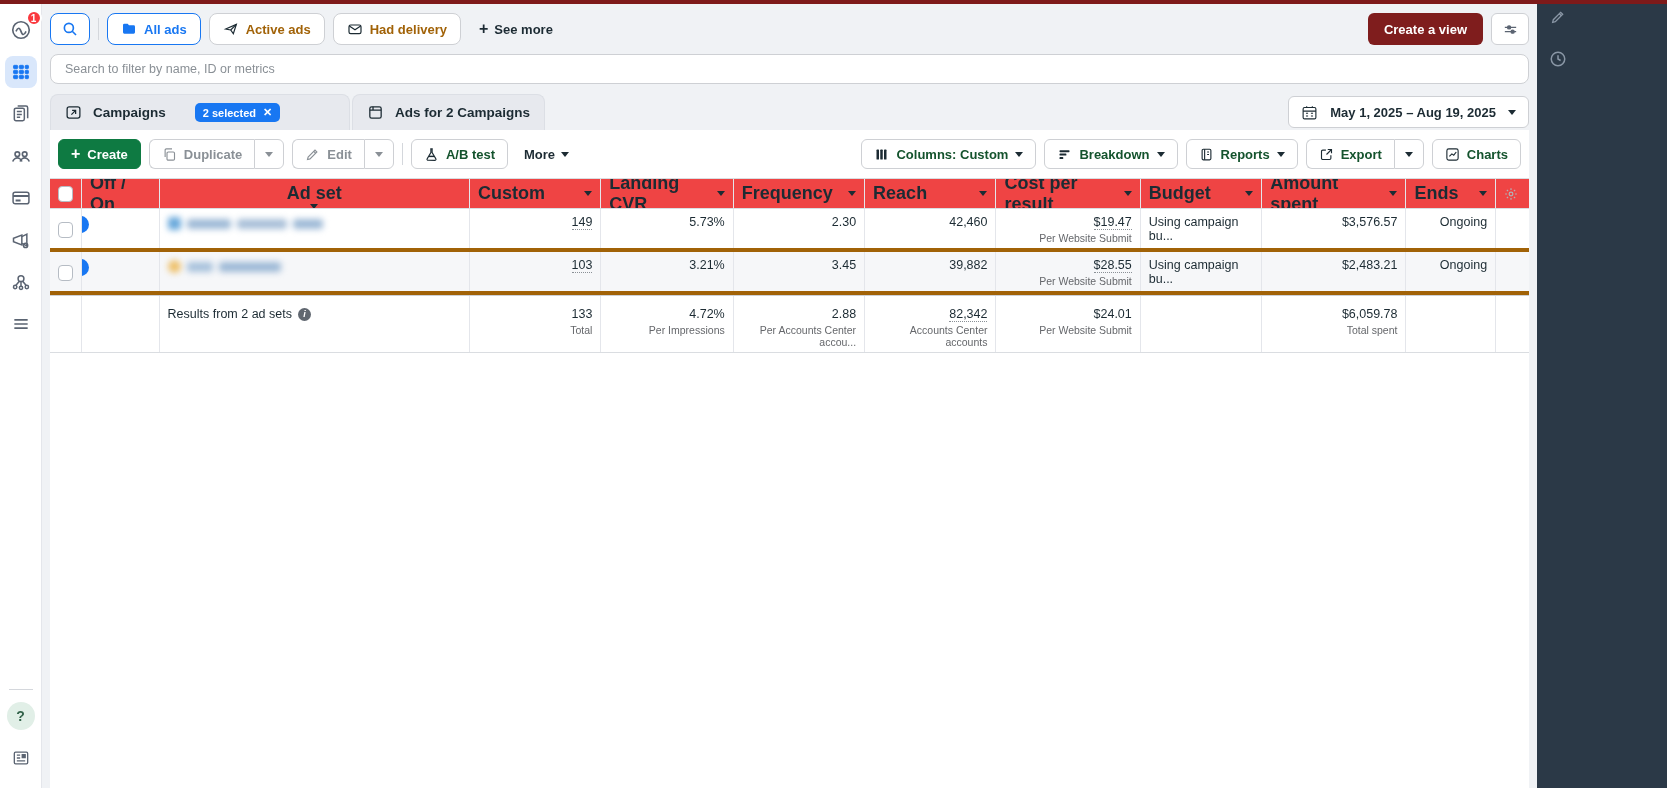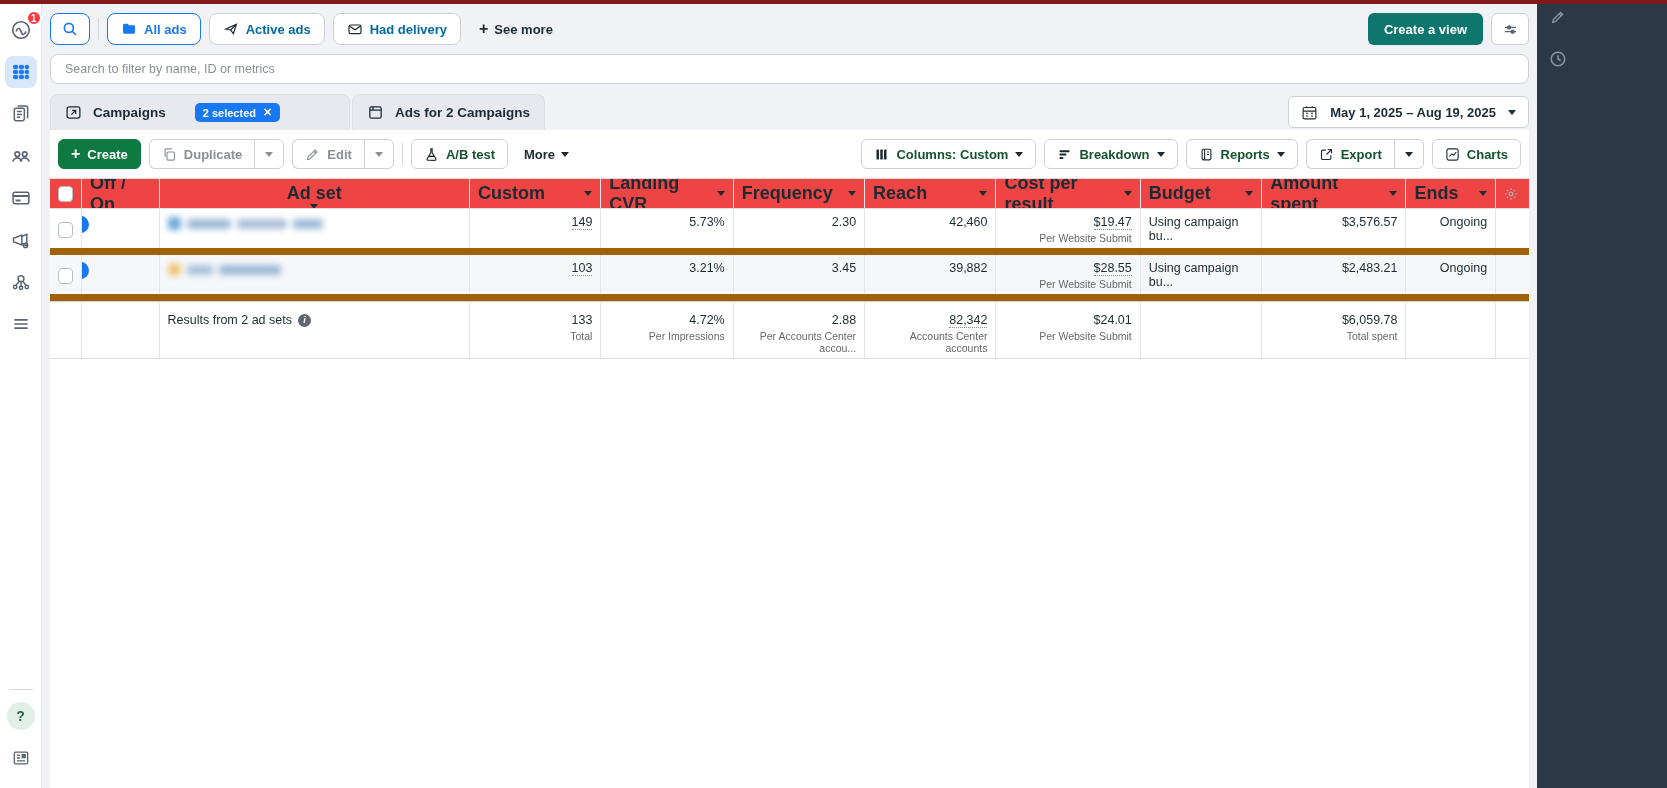--- a/index.html
+++ b/index.html
@@ -18,25 +18,25 @@
   .rail-bottom { margin-top:auto; display:flex; flex-direction:column; align-items:center; gap:12px; padding-bottom:14px; width:100%; }
   .rail-divider { width:24px; height:1px; background:#d4d7dc; }
   .help-circle { width:28px; height:28px; border-radius:50%; background:#e1efe7; color:#33634a; font-size:14px; font-weight:bold; display:flex; align-items:center; justify-content:center; cursor:pointer; }
 
   
   .main { flex:1; min-width:0; display:flex; flex-direction:column; background:#f0f2f5; padding:12px 8px 0 8px; }
 
   .filter-row { display:flex; align-items:center; gap:8px; height:34px; flex-shrink:0; }
   .icon-btn { height:32px; width:40px; border:1.5px solid #1877f2; border-radius:8px; background:#fff; display:flex; align-items:center; justify-content:center; cursor:pointer; }
   .v-div { width:1px; height:22px; background:#d4d7dc; }
-  .pill { height:32px; display:flex; align-items:center; gap:7px; padding:0 13px; border:1px solid #ced0d4; border-radius:8px; background:#fff; font-size:13px; font-weight:bold; color:#0369a1; cursor:pointer; white-space:nowrap; }
+  .pill { height:32px; display:flex; align-items:center; gap:7px; padding:0 13px; border:1px solid #ced0d4; border-radius:8px; background:#fff; font-size:13px; font-weight:bold; color:#a16207; cursor:pointer; white-space:nowrap; }
   .pill.active { border:1.5px solid #1877f2; color:#1877f2; }
   .see-more { display:flex; align-items:center; gap:6px; font-size:13px; font-weight:bold; padding:0 10px; cursor:pointer; }
   .filter-spacer { flex:1; }
-  .btn-primary { height:32px; padding:0 16px; background:#0f766e; color:#fff; border:none; border-radius:6px; font-size:13px; font-weight:bold; font-family:inherit; cursor:pointer; }
+  .btn-primary { height:32px; padding:0 16px; background:#7f1d1d; color:#fff; border:none; border-radius:6px; font-size:13px; font-weight:bold; font-family:inherit; cursor:pointer; }
   .sliders-btn { height:32px; width:38px; border:1px solid #ced0d4; border-radius:6px; background:#fff; display:flex; align-items:center; justify-content:center; cursor:pointer; }
 
   .search-row { margin-top:8px; flex-shrink:0; }
   .search-input { width:100%; height:30px; border:1px solid #ced0d4; border-radius:8px; padding:0 14px; font-size:12.5px; font-family:inherit; color:#1c2b33; background:#fff; }
   .search-input::placeholder { color:#8a9096; }
 
   .tabs-row { margin-top:10px; display:flex; align-items:flex-end; flex-shrink:0; height:36px; }
   .tab { height:36px; display:flex; align-items:center; gap:11px; padding:0 14px; font-size:13.5px; font-weight:bold; border-radius:8px 8px 0 0; cursor:pointer; white-space:nowrap; }
   .tab.inactive { background:#e7e9ee; color:#1c2b33; margin-right:2px; border:1px solid #dcdfe5; border-bottom:none; }
   .tab.active { background:#fff; color:#1877f2; border:none; }
@@ -72,21 +72,21 @@
   .c-cost { width:145px; }
   .c-budget { width:122px; }
   .c-spent { width:145px; }
   .c-ends { width:90px; }
   .c-gear { width:33px; border-right:none; display:flex; align-items:center; justify-content:center; }
   .thead { height:30px; border-bottom:1px solid #dadde1; font-size:18px; font-weight:bold; align-items:center; background:#ef4444; }
   .thead .cell { display:flex; align-items:center; justify-content:space-between; height:100%; }
   .sort-caret { width:0; height:0; border-left:4px solid transparent; border-right:4px solid transparent; border-top:5px solid #1c2b33; }
   .num { text-align:right; font-size:12.5px; }
   .sub { font-size:10.5px; color:#65676b; text-align:right; margin-top:3px; }
-  .drow { min-height:36px; border-bottom:7px solid #a16207; font-size:12.5px; background:#fff; }
+  .drow { min-height:36px; border-bottom:4px solid #a16207; font-size:12.5px; background:#fff; }
   .drow.alt { background:#f6f7f9; }
   .drow .cell { padding-top:6px; }
   .checkbox { width:16px; height:16px; border:1.5px solid #b6bcc4; border-radius:4px; background:#fff; cursor:pointer; }
   .toggle { width:36px; height:19px; border-radius:10px; background:#b9d9f2; position:relative; cursor:pointer; margin:2px auto 0 auto; }
   .toggle::after { content:''; position:absolute; right:1px; top:1px; width:17px; height:17px; border-radius:50%; background:#1877f2; }
   .dotted { border-bottom:1px dotted #8a9096; cursor:pointer; }
   .blur-line { display:flex; align-items:center; gap:6px; filter:blur(3px); margin-top:2px; }
   .blob { border-radius:3px; }
   .srow { border-bottom:1px solid #dadde1; border-top:1px solid #ced0d4; background:#fff; font-size:12.5px; min-height:58px; }
   .srow .cell { padding-top:11px; }

